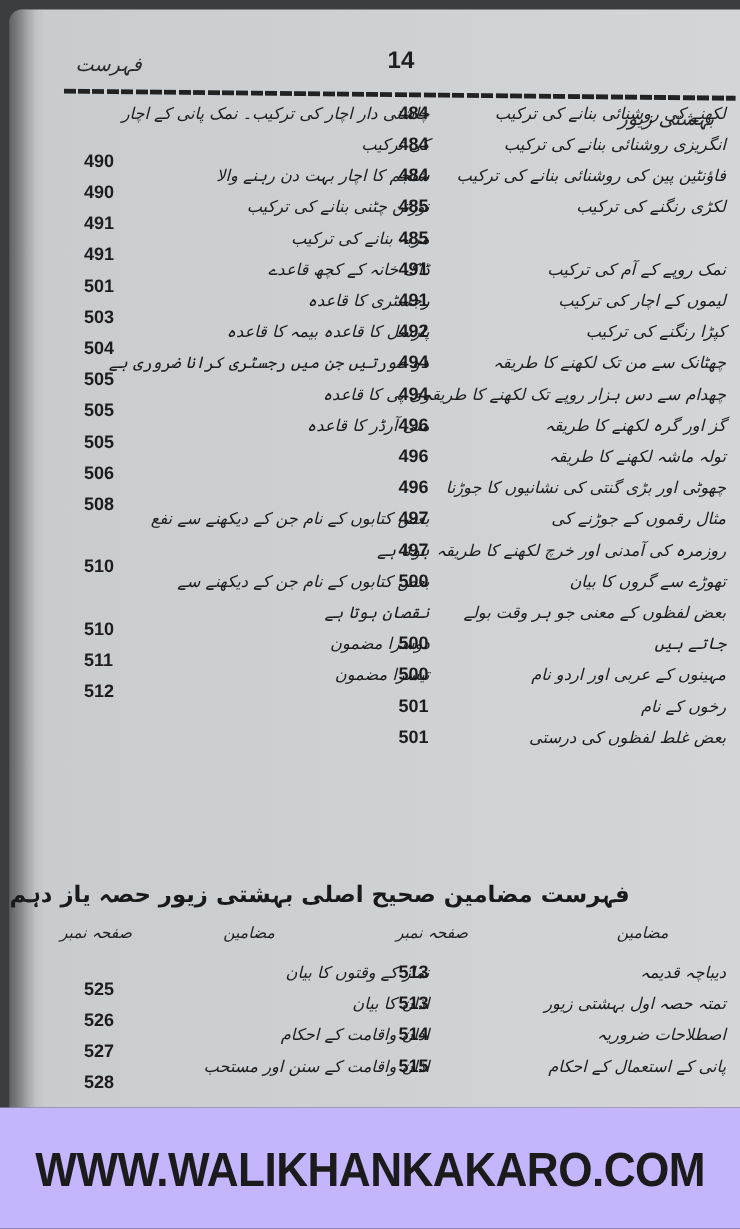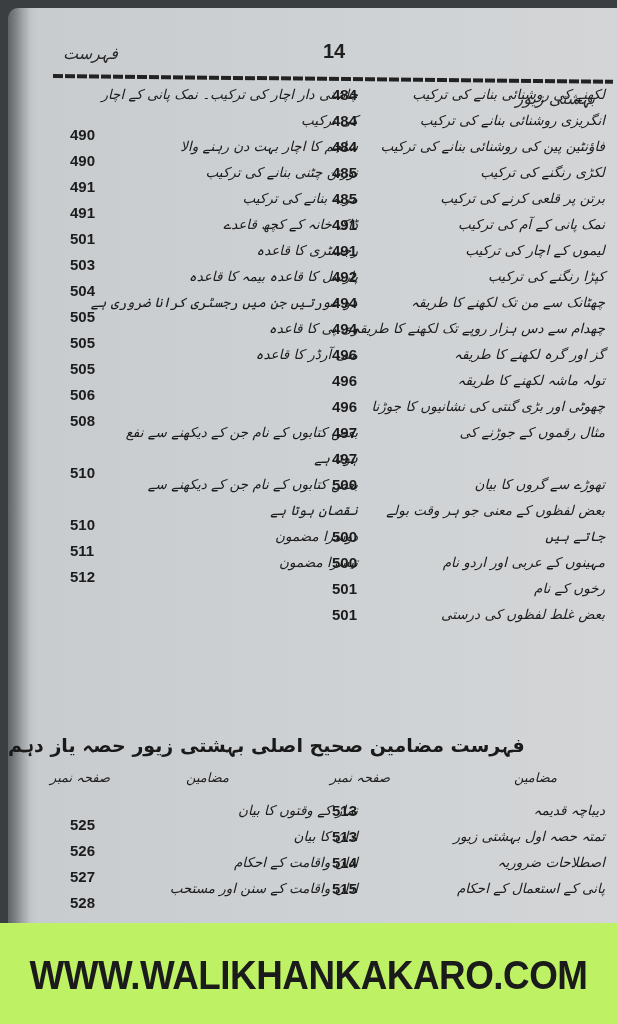--- a/index.html
+++ b/index.html
@@ -61,21 +61,21 @@
   .section-title {
     position:absolute; left:0; width:609px; top:726px; text-align:left;
     direction:rtl; font-size:19px; font-weight:bold; color:#1a1a1a;
     font-family:"DejaVu Sans", sans-serif;
   }
   .col-heads { position:absolute; left:0; top:762px; width:609px; height:22px; font-size:13px; color:#222; }
   .col-heads span { position:absolute; direction:rtl; font-family:"DejaVu Serif", serif; font-style:italic; }
   .rows2 { position:absolute; left:0; top:790px; width:609px; }
   .banner {
     position:absolute; left:0; top:923px; width:617px; height:101px;
-    background:#bef264;
+    background:#c4b5fd;
   }
   .banner .url {
     position:absolute; left:0; width:617px; top:30px; text-align:center;
     font-family:"Liberation Sans", sans-serif; font-weight:bold;
     font-size:40px; letter-spacing:-0.5px; color:#1b1b1b;
     transform:scaleX(0.92);
   }
 </style>
 </head>
 <body>
@@ -109,27 +109,26 @@
         <span class="c-mid">شلجم کا اچار بہت دن رہنے والا</span>
         <span class="num-left">490</span>
       </div>
       <div class="row">
         <span class="c-right">لکڑی رنگنے کی ترکیب</span>
         <span class="num-mid">485</span>
         <span class="c-mid">نورتن چٹنی بنانے کی ترکیب</span>
         <span class="num-left">491</span>
       </div>
       <div class="row">
-        <span class="c-right">برتن پر قلعی کرنے کی ترکیب</span>
         <span class="num-mid">485</span>
         <span class="c-mid">مربہ بنانے کی ترکیب</span>
         <span class="num-left">491</span>
       </div>
       <div class="row">
-        <span class="c-right">نمک پانی کے آم کی ترکیب</span>
+        <span class="c-right">نمک روپے کے آم کی ترکیب</span>
         <span class="num-mid">491</span>
         <span class="c-mid">ڈاک خانہ کے کچھ قاعدے</span>
         <span class="num-left">501</span>
       </div>
       <div class="row">
         <span class="c-right">لیموں کے اچار کی ترکیب</span>
         <span class="num-mid">491</span>
         <span class="c-mid">رجسٹری کا قاعدہ</span>
         <span class="num-left">503</span>
       </div>
@@ -167,20 +166,21 @@
         <span class="num-mid">496</span>
         <span class="num-left">508</span>
       </div>
       <div class="row">
         <span class="c-right">مثال رقموں کے جوڑنے کی</span>
         <span class="num-mid">497</span>
         <span class="c-mid">بعض کتابوں کے نام جن کے دیکھنے سے نفع</span>
         <span class="num-left"></span>
       </div>
       <div class="row">
+        <span class="c-right">روزمرہ کی آمدنی اور خرچ لکھنے کا طریقہ</span>
         <span class="num-mid">497</span>
         <span class="c-mid">ہوتا ہے</span>
         <span class="num-left">510</span>
       </div>
       <div class="row">
         <span class="c-right">تھوڑے سے گروں کا بیان</span>
         <span class="num-mid">500</span>
         <span class="c-mid">بعض کتابوں کے نام جن کے دیکھنے سے</span>
         <span class="num-left"></span>
       </div>

